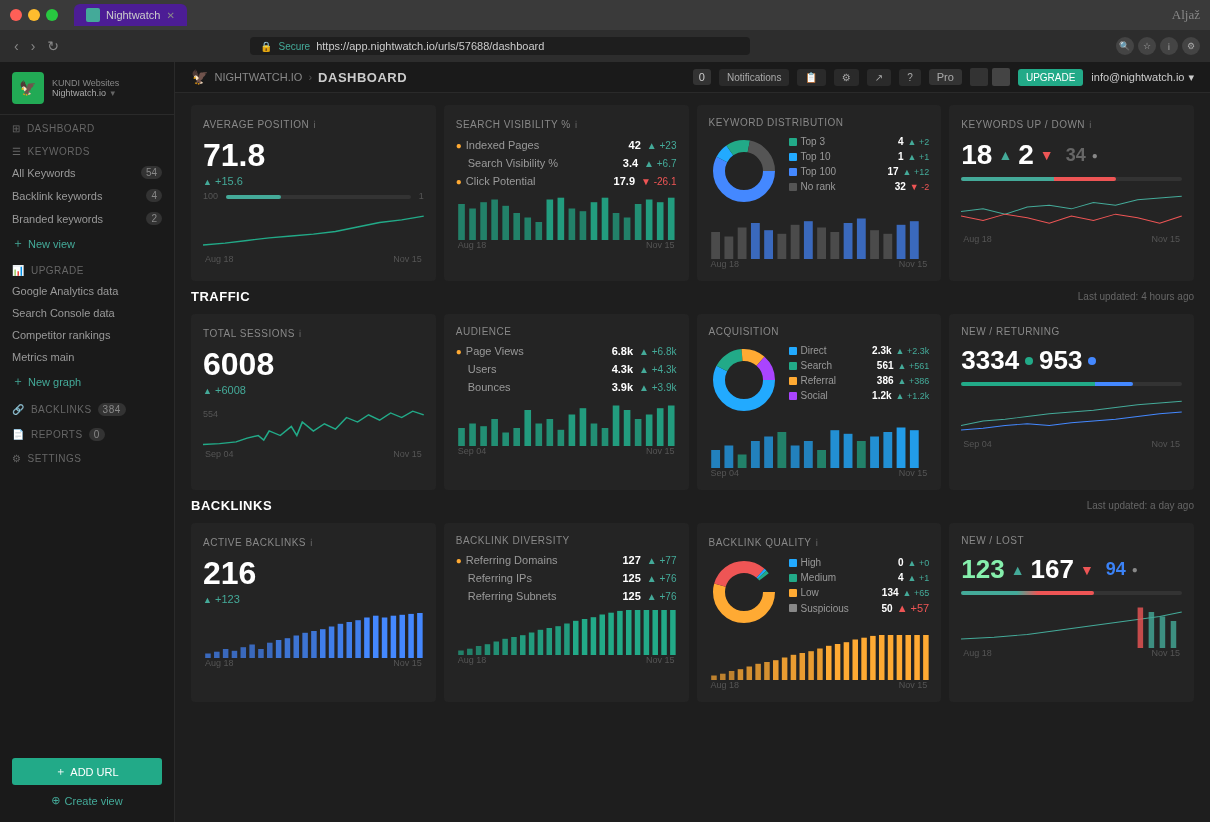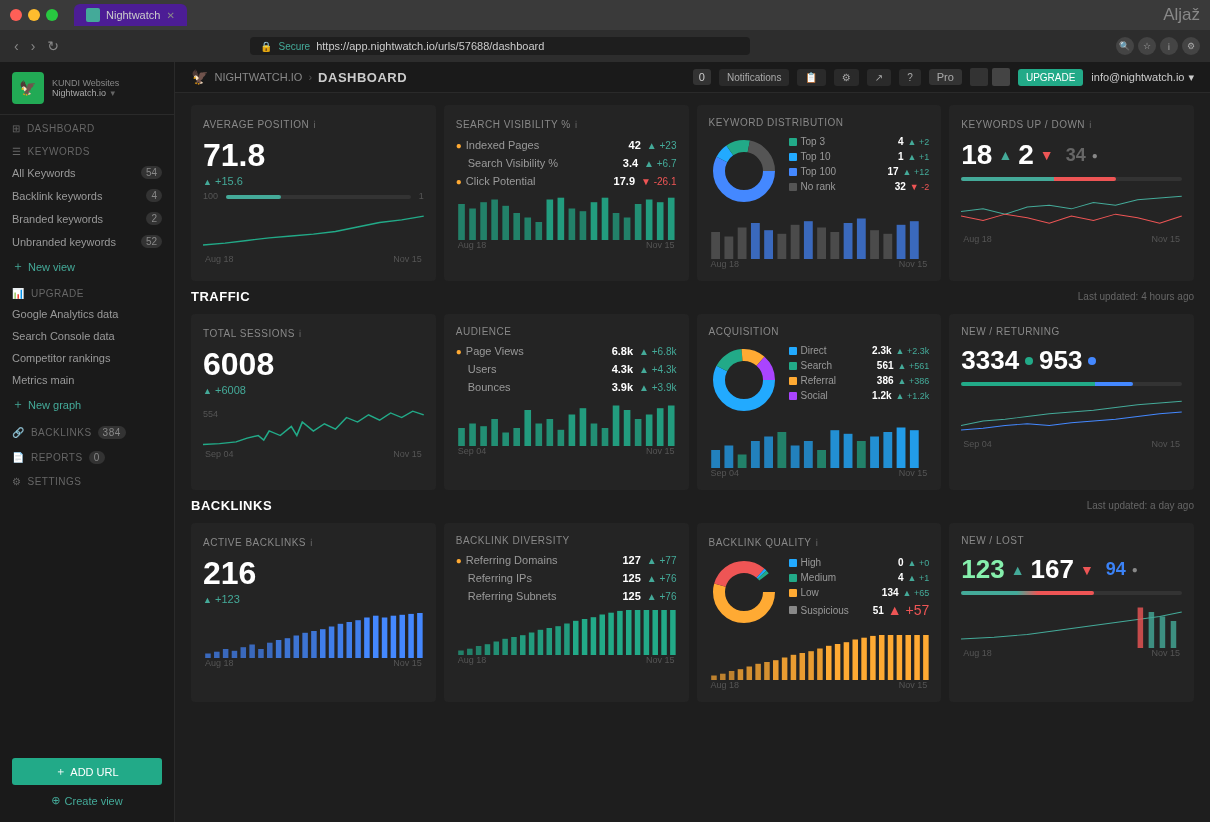--- a/index.html
+++ b/index.html
@@ -96,21 +96,21 @@
 <div class="browser-chrome">
   <div class="browser-titlebar">
     <div class="browser-dot dot-red"></div>
     <div class="browser-dot dot-yellow"></div>
     <div class="browser-dot dot-green"></div>
     <div class="browser-tab">
       <div class="browser-tab-icon"></div>
       <span>Nightwatch</span>
       <span class="browser-tab-close">✕</span>
     </div>
-    <span style="margin-left:auto;font-size:17px;color:#888;">Aljaž</span>
+    <span style="margin-left:auto;font-size:13px;color:#888;font-family:Liberation Serif, serif;">Aljaž</span>
   </div>
   <div class="browser-addressbar">
     <div class="browser-nav">
       <span class="nav-btn">‹</span>
       <span class="nav-btn">›</span>
       <span class="nav-btn">↻</span>
     </div>
     <div class="address-bar">
       <span class="secure-icon">🔒</span>
       <span class="secure-icon" style="color:#4a9;font-size:10px;">Secure</span>
@@ -153,24 +153,20 @@
       <span>All Keywords</span>
       <span class="sidebar-badge">54</span>
     </div>
     <div class="sidebar-item">
       <span>Backlink keywords</span>
       <span class="sidebar-badge">4</span>
     </div>
     <div class="sidebar-item">
       <span>Branded keywords</span>
       <span class="sidebar-badge">2</span>
-    </div>
-    <div class="sidebar-item">
-      <span>Unbranded keywords</span>
-      <span class="sidebar-badge">52</span>
     </div>
     <div class="sidebar-action">
       <span class="sidebar-action-icon">＋</span>
       <span>New view</span>
     </div>
 
     <div class="sidebar-section-header">
       <span>📊</span>
       <span>UPGRADE</span>
     </div>
@@ -796,22 +792,22 @@
                   <span class="legend-val">134</span>
                   <span style="color:#4a9;font-size:9px;">▲ <span>+65</span></span>
                 </span>
               </div>
               <div class="legend-item">
                 <span class="legend-label">
                     <span class="legend-dot" style="background:#888;"></span>
                     <span>Suspicious</span>
                   </span>
                 <span style="display:flex;gap:4px;align-items:center;">
-                  <span class="legend-val">51</span>
-                  <span style="color:#e55;font-size:14px;">▲ <span>+57</span></span>
+                  <span class="legend-val">50</span>
+                  <span style="color:#e55;font-size:11px;">▲ <span>+57</span></span>
                 </span>
               </div>
             </div>
           </div>
           <div class="mini-chart">
             <svg viewBox="0 0 200 50" preserveAspectRatio="none" style="width:100%;height:45px;">
               <rect x="2" y="45" width="5" height="5" fill="#fa3" opacity="0.7"></rect>
               <rect x="10" y="43" width="5" height="7" fill="#fa3" opacity="0.7"></rect>
               <rect x="18" y="40" width="5" height="10" fill="#fa3" opacity="0.7"></rect>
               <rect x="26" y="38" width="5" height="12" fill="#fa3" opacity="0.8"></rect>

